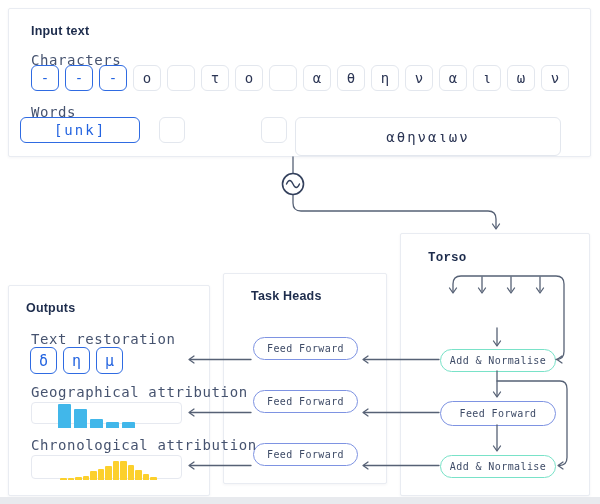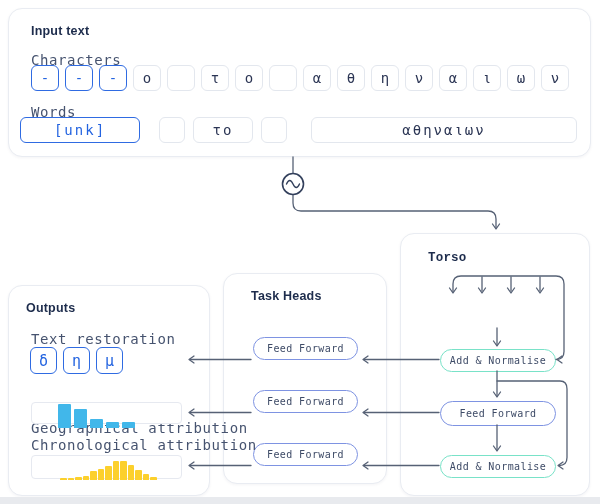--- a/index.html
+++ b/index.html
@@ -1,18 +1,18 @@
 <!DOCTYPE html>
 <html><head>
 <meta charset="utf-8">
 <style>
   html,body{margin:0;padding:0;background:#fff;}
   .page{position:relative;width:600px;height:504px;background:#ffffff;overflow:hidden;
         font-family:"DejaVu Sans Mono",monospace;}
-  .card{position:absolute;background:#fff;border:1px solid #e9ecf2;border-radius:14px;
+  .card{position:absolute;background:#fff;border:1px solid #e9ecf2;border-radius:2px;
         box-shadow:0 1px 3px rgba(30,45,80,.05);box-sizing:border-box;}
   .card-title{position:absolute;font-family:"Liberation Sans",sans-serif;font-weight:700;
         font-size:12.5px;color:#1d2c4c;letter-spacing:.2px;white-space:nowrap;}
   .mono-label{position:absolute;font-size:14px;color:#46536f;letter-spacing:.6px;white-space:nowrap;}
   .tile{position:absolute;box-sizing:border-box;border:1px solid #e3e7ee;border-radius:6px;
         background:#fff;display:flex;align-items:center;justify-content:center;
         font-size:14px;color:#2b3554;}
   .tile.masked{border:1.6px solid #2f6be2;color:#2464e0;}
   .tile.wide{letter-spacing:2px;}
   .tile.gtile{font-size:15px;}
@@ -55,23 +55,22 @@
     <div class="tile" style="left:396px;top:56px;width:28px;height:26px;">ν</div>
     <div class="tile" style="left:430px;top:56px;width:28px;height:26px;">α</div>
     <div class="tile" style="left:464px;top:56px;width:28px;height:26px;">ι</div>
     <div class="tile" style="left:498px;top:56px;width:28px;height:26px;">ω</div>
     <div class="tile" style="left:532px;top:56px;width:28px;height:26px;">ν</div>
 
     <div class="mono-label" style="left:22px;top:95px;">Words</div>
 
     <div class="tile masked wide" style="left:11px;top:108px;width:120px;height:26px;">[unk]</div>
     <div class="tile" style="left:150px;top:108px;width:26px;height:26px;"></div>
-    <div class="tile wide" style="left:184px;top:108px;width:60px;height:26px;">το</div>
     <div class="tile" style="left:252px;top:108px;width:26px;height:26px;"></div>
-    <div class="tile wide" style="left:302px;top:108px;width:266px;height:26px;">αθηναιων</div>
+    <div class="tile wide" style="left:286px;top:108px;width:266px;height:39px;">αθηναιων</div>
   </div>
 
 
   <div class="card" style="left:400px;top:233px;width:190px;height:263px;">
     <div class="card-title" style="left:27px;top:17px;font-family:Liberation Mono, monospace;">Torso</div>
     <div class="pill teal" style="left:39px;top:115px;width:116px;height:23px;">Add &amp; Normalise</div>
     <div class="pill blue" style="left:39px;top:167px;width:116px;height:25px;">Feed Forward</div>
     <div class="pill teal" style="left:39px;top:221px;width:116px;height:23px;">Add &amp; Normalise</div>
   </div>
 
@@ -83,21 +82,21 @@
   </div>
 
   <div class="card" style="left:8px;top:285px;width:202px;height:211px;">
     <div class="card-title" style="left:17px;top:15px;">Outputs</div>
 
     <div class="mono-label" style="left:22px;top:45px;">Text restoration</div>
     <div class="tile masked gtile" style="left:21px;top:61px;width:27px;height:27px;">δ</div>
     <div class="tile masked gtile" style="left:54px;top:61px;width:27px;height:27px;">η</div>
     <div class="tile masked gtile" style="left:87px;top:61px;width:27px;height:27px;">μ</div>
 
-    <div class="mono-label" style="left:22px;top:98px;margin-top:36px;">Geographical attribution</div>
+    <div class="mono-label" style="left:22px;top:98px;">Geographical attribution</div>
     <div class="chart-box" style="left:22px;top:116px;width:151px;height:22px;">
       <div class="bars" style="left: 26px; bottom: -5px; gap: 3px;">
           <div class="bar" style="width: 13px; height: 24px; background: rgb(65, 183, 234);"></div>
           <div class="bar" style="width: 13px; height: 19px; background: rgb(65, 183, 234);"></div>
           <div class="bar" style="width: 13px; height: 9px; background: rgb(65, 183, 234);"></div>
           <div class="bar" style="width: 13px; height: 6px; background: rgb(65, 183, 234);"></div>
           <div class="bar" style="width: 13px; height: 6px; background: rgb(65, 183, 234);"></div>
         </div>
     </div>
 

